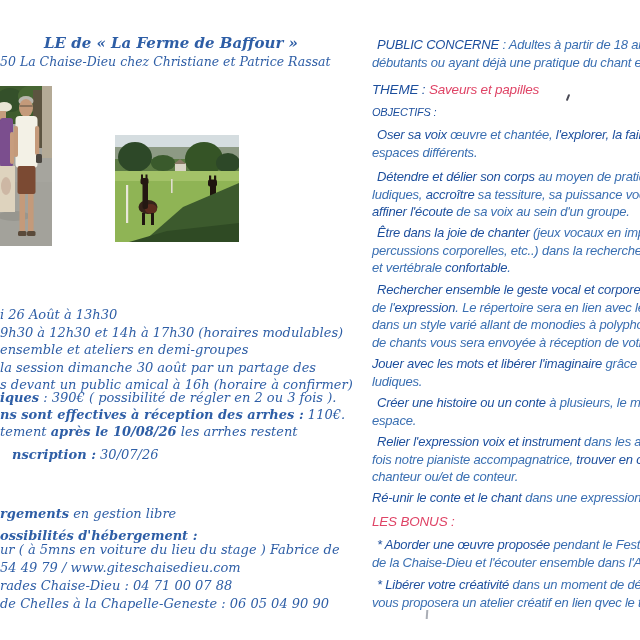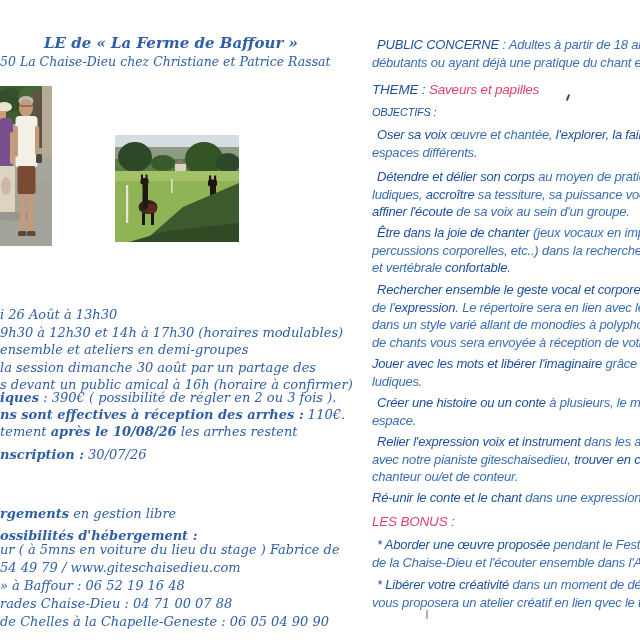--- a/index.html
+++ b/index.html
@@ -17,21 +17,21 @@
   .rp .b{font-weight:normal;color:var(--rp-blue-bold,#1d4f9d);}
   .red{color:var(--red,#df4466) !important;}
   .blk{position:absolute;white-space:nowrap;}
   .line{white-space:nowrap;}
   .ind{padding-left:5px;}
   
   .lp-title1{left:0;top:33px;font-size:15px;line-height:20px;padding-left:44px;}
   .lp-title2{left:0;top:54px;font-size:12.5px;line-height:16px;}
   .lp-schedule{left:0;top:278px;font-size:13px;line-height:17.6px;margin-top:28px;}
   .lp-fees{left:0;top:389px;font-size:13px;line-height:17.2px;}
-  .lp-inscription{left:0;top:446px;font-size:13px;line-height:17px;}
+  .lp-inscription{left:0;top:446px;font-size:13px;line-height:17px;padding-left:12px;}
   .lp-payment{left:0;top:469px;font-size:13px;line-height:17px;}
   .lp-lodging{left:0;top:505px;font-size:13px;line-height:17px;}
   .lp-lodging-head{left:0;top:527px;font-size:13px;line-height:17px;}
   .lp-contacts{left:0;top:541px;font-size:13px;line-height:18px;}
   
   .rpb{left:372px;font-size:13px;line-height:17.6px;}
   .rp-public{top:36px;}
   .rp-theme{top:81px;font-size:13.5px;}
   .rp-objectifs{top:104px;font-size:11px;}
   .rp-o1{top:126px;}
@@ -148,21 +148,20 @@
     </div>
   <div class="blk lp-lodging-head">
       <div class="line"><span class="run b">ossibilités d'hébergement :</span></div>
     </div>
   <div class="blk lp-lodging">
       <div class="line"><span class="run b">rgements</span><span class="run"> en gestion libre</span></div>
     </div>
   <div class="blk lp-contacts">
       <div class="line"><span class="run">ur ( à 5mns en voiture du lieu du stage ) Fabrice de</span></div>
       <div class="line"><span class="run">54 49 79  / www.giteschaisedieu.com</span></div>
-      <div class="line"><span class="run">» à Baffour : 06 52 19 16 48</span></div>
       <div class="line"><span class="run">rades Chaise-Dieu : 04 71 00 07 88</span></div>
       <div class="line"><span class="run">de Chelles à la Chapelle-Geneste : 06 05 04 90 90</span></div>
     </div>
 </div>
 
 <div class="page rp">
   <div class="blk rpb rp-public">
       <div class="line ind"><span class="run b">PUBLIC CONCERNE</span><span class="run"> : Adultes à partir de 18 ans, lecteurs</span></div>
       <div class="line"><span class="run">débutants ou ayant déjà une pratique du chant en solo</span></div>
     </div>
@@ -195,21 +194,21 @@
   <div class="blk rpb rp-o5">
       <div class="line"><span class="run b">Jouer avec les mots et libérer l'imaginaire</span><span class="run"> grâce à d</span></div>
       <div class="line"><span class="run">ludiques.</span></div>
     </div>
   <div class="blk rpb rp-o6">
       <div class="line ind"><span class="run b">Créer une histoire ou un conte</span><span class="run"> à plusieurs, le mettre</span></div>
       <div class="line"><span class="run">espace.</span></div>
     </div>
   <div class="blk rpb rp-o7">
       <div class="line ind"><span class="run b">Relier l'expression voix et instrument</span><span class="run"> dans les atelie</span></div>
-      <div class="line"><span class="run">avec notre pianiste giteschaisedieu, </span><span class="run b">trouver en co</span></div>
+      <div class="line"><span class="run">fois notre pianiste accompagnatrice, </span><span class="run b">trouver en co</span></div>
       <div class="line"><span class="run">chanteur ou/et de conteur.</span></div>
     </div>
   <div class="blk rpb rp-o8">
       <div class="line"><span class="run b">Ré-unir le conte et le chant</span><span class="run"> dans une expression joye</span></div>
     </div>
   <div class="blk rpb rp-bonus">
       <div class="line"><span class="run red">LES BONUS :</span></div>
     </div>
   <div class="blk rpb rp-b1">
       <div class="line ind"><span class="run b">* Aborder une œuvre proposée</span><span class="run"> pendant le Festival d</span></div>

